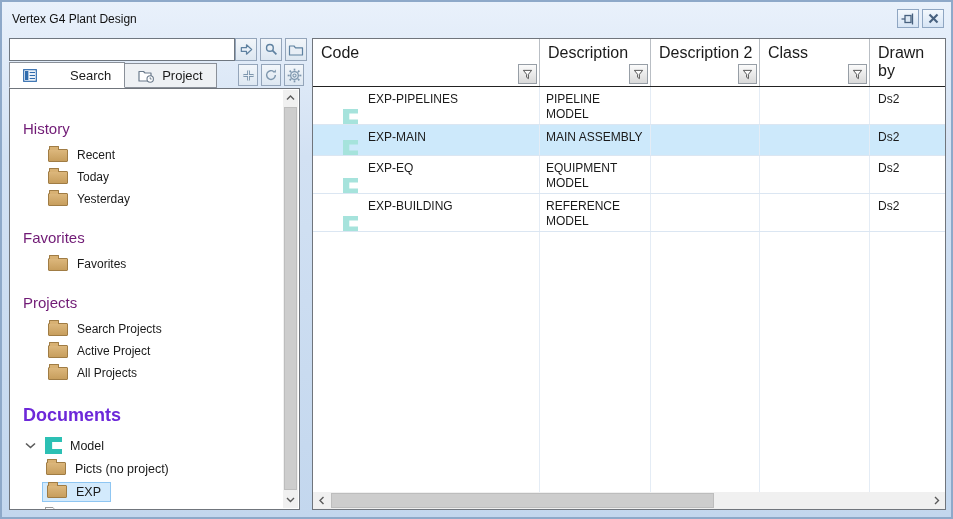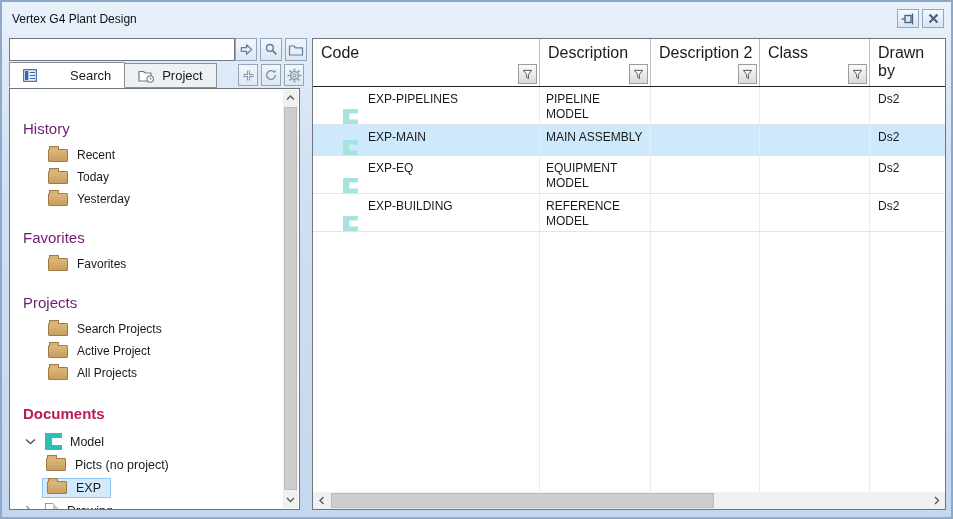--- a/index.html
+++ b/index.html
@@ -34,21 +34,21 @@
   
   .sidebar{position:absolute;left:7px;top:86px;width:291px;height:422px;
     background:#fff;border:1px solid #70757c;overflow:hidden;}
   .side-content{position:absolute;left:0;top:0;right:16px;bottom:0;overflow:hidden;}
   .section-title{color:#701a75;font-size:15px;margin:31px 0 7px 13px;}
   .side-item{display:flex;align-items:center;gap:9px;height:22px;padding-left:38px;cursor:default;}
   .icon-folder{width:20px;height:13px;background:linear-gradient(#dcb77c,#c79e5d);
     border:1px solid #a07c44;border-radius:1px;position:relative;flex:0 0 auto;}
   .icon-folder::before{content:"";position:absolute;top:-4px;left:0px;width:8px;height:3px;
     background:#d8b173;border:1px solid #a07c44;border-bottom:none;border-radius:1px 1px 0 0;}
-  .docs-title{color:#be185d;font-size:15px;font-weight:bold;margin:21px 0 8px 13px;}
+  .docs-title{color:#6d28d9;font-size:18px;font-weight:bold;margin:21px 0 8px 13px;}
   .tree-row{display:flex;align-items:center;height:23px;}
   .tree-chevron{width:14px;margin-left:15px;flex:0 0 auto;display:flex;align-items:center;}
   .icon-model{position:relative;background:#2cc0b4;flex:0 0 auto;
     clip-path:polygon(0 0,100% 0,100% 30%,42% 30%,42% 70%,100% 70%,100% 100%,0 100%);}
   .icon-model.big{width:17px;height:17px;margin-left:6px;}
   .tree-label{margin-left:8px;font-size:12.5px;}
   .child-row{display:flex;align-items:center;height:23px;padding-left:36px;}
   .child-row .tree-label{margin-left:9px;}
   .sel-pill{display:inline-flex;align-items:center;margin-left:-4px;padding:2px 9px 2px 4px;
     background:#d3eafc;border:1px solid #8fc6f2;}

